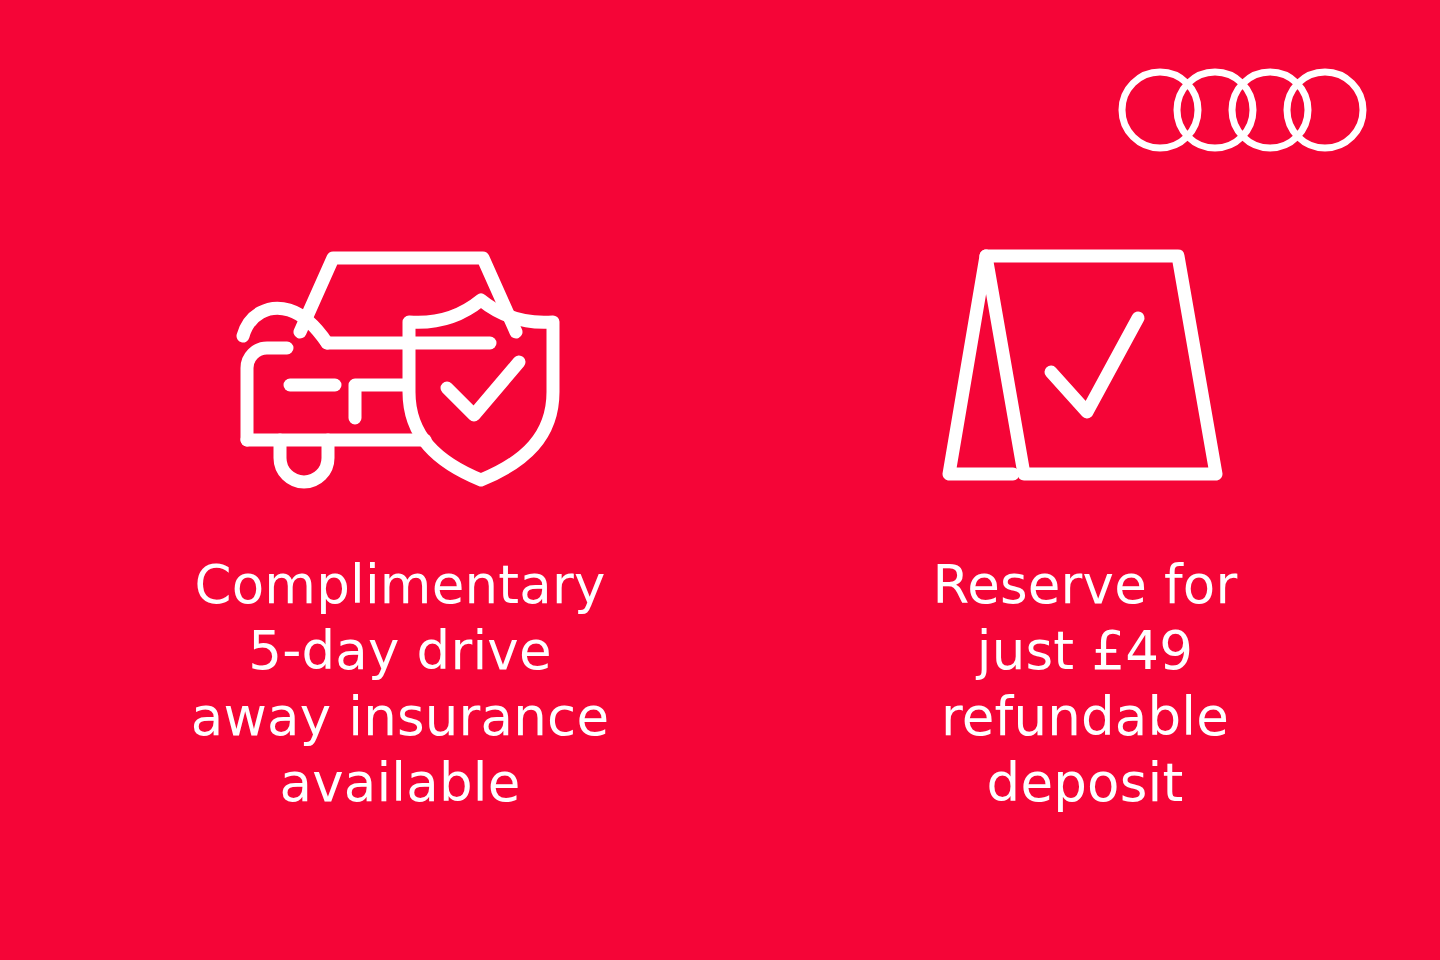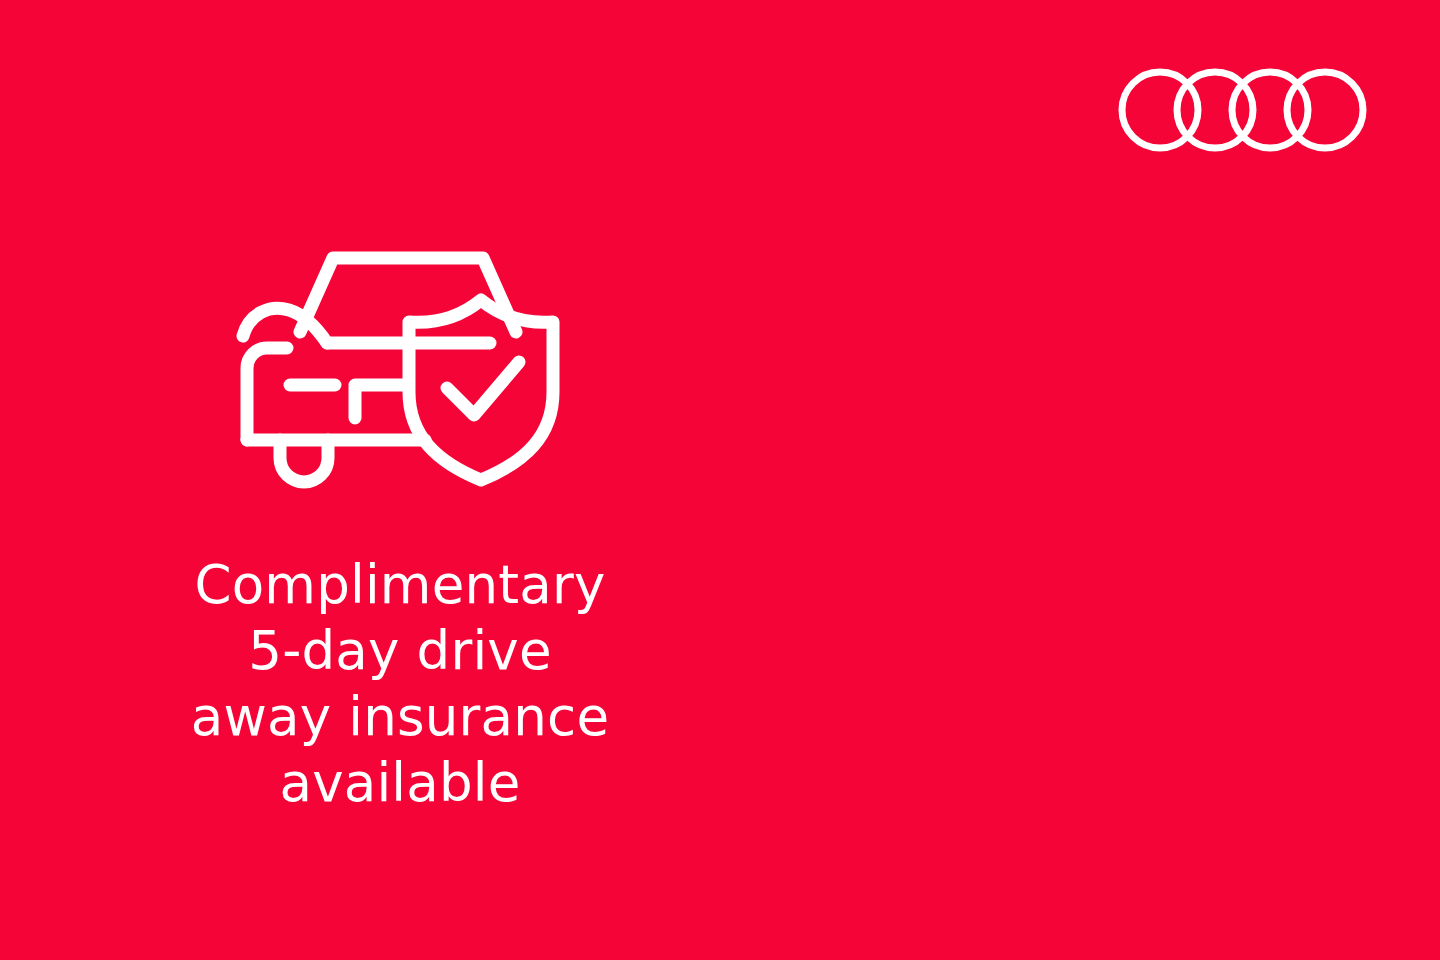--- a/index.html
+++ b/index.html
@@ -130,15 +130,35 @@
           </g>
         </svg>
       </div>
 
       <div class="feature-caption">Complimentary
 5-day drive
 away insurance
 available</div>
     </div>
 
+    <div class="feature feature-right">
+
+      <div class="feature-icon feature-icon-card">
+        <svg viewBox="0 0 300 250" width="300" height="250" xmlns="http://www.w3.org/2000/svg">
+          <g fill="none" stroke="#FFFFFF" stroke-width="13" stroke-linecap="round" stroke-linejoin="round">
+
+            <path d="M 51 16 L 14 234 L 78 234"></path>
+
+            <path d="M 51 16 L 243 16 L 281 234 L 89 234 Z"></path>
+
+            <path d="M 116 132 L 152 172 L 203 78"></path>
+          </g>
+        </svg>
+      </div>
+
+      <div class="feature-caption">Reserve for
+just £49
+refundable
+deposit</div>
+    </div>
 
   </div>
 </div>
 
 </body></html>

